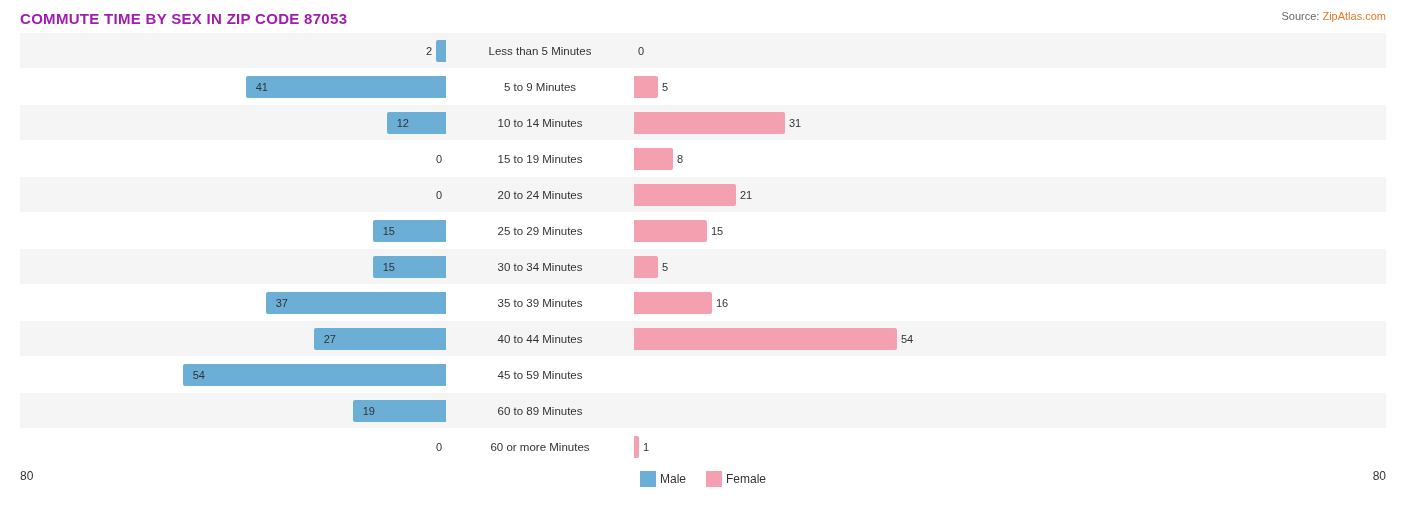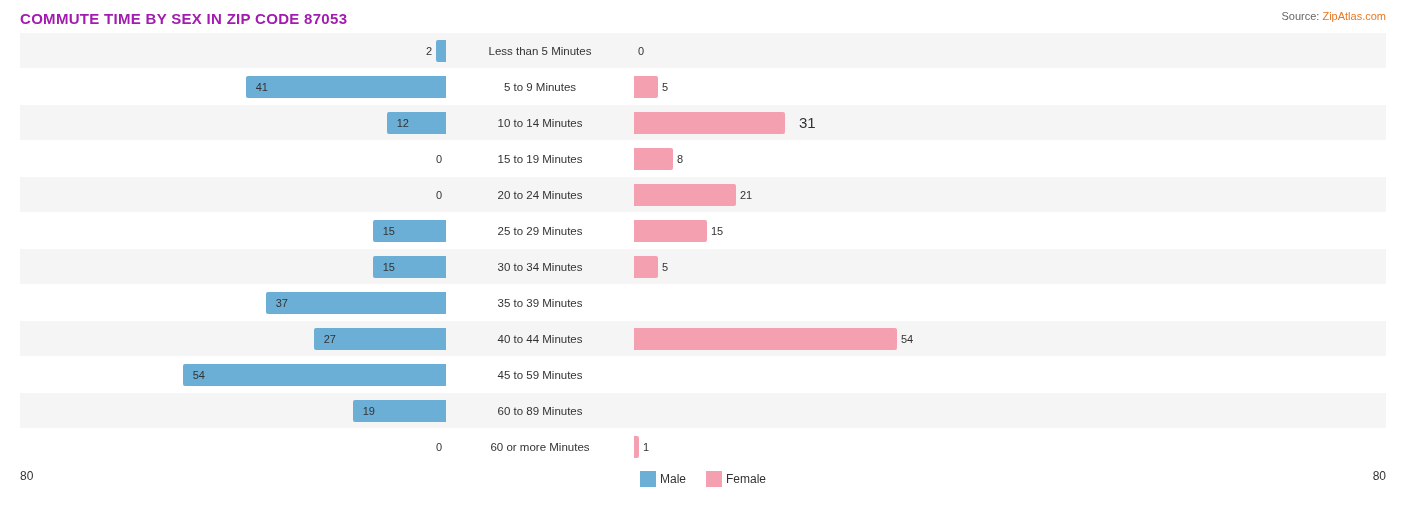--- a/index.html
+++ b/index.html
@@ -136,21 +136,21 @@
         </div>
       </div>
       <div class="bar-row" style="background: rgb(245, 245, 245);">
         <div class="left-section" style="width: 430px; display: flex; align-items: center; justify-content: flex-end; position: relative; height: 35px;">
           <div style="position: absolute; right: 4px; width: 59px; height: 22px; background: rgb(107, 174, 214); border-radius: 2px 0px 0px 2px;"></div>
           <span style="position: absolute; right: 41px; font-size: 11px; color: rgb(51, 51, 51); white-space: nowrap;">12</span>
         </div>
         <div class="label-cell" style="width: 180px; text-align: center; font-size: 11.5px; color: rgb(51, 51, 51); flex-shrink: 0; padding: 0px 5px;">10 to 14 Minutes</div>
         <div style="width: 430px; display: flex; align-items: center; position: relative; height: 35px;">
           <div style="position: absolute; left: 4px; width: 151px; height: 22px; background: rgb(244, 160, 176); border-radius: 0px 2px 2px 0px;"></div>
-          <span style="position: absolute; left: 169px; font-size: 15px; color: rgb(51, 51, 51); white-space: nowrap;">31</span>
+          <span style="position: absolute; left: 159px; font-size: 11px; color: rgb(51, 51, 51); white-space: nowrap;">31</span>
         </div>
       </div>
       <div class="bar-row" style="background: rgb(255, 255, 255);">
         <div class="left-section" style="width: 430px; display: flex; align-items: center; justify-content: flex-end; position: relative; height: 35px;">
           <span style="position: absolute; right: 8px; font-size: 11px; color: rgb(51, 51, 51);">0</span>
         </div>
         <div class="label-cell" style="width: 180px; text-align: center; font-size: 11.5px; color: rgb(51, 51, 51); flex-shrink: 0; padding: 0px 5px;">15 to 19 Minutes</div>
         <div style="width: 430px; display: flex; align-items: center; position: relative; height: 35px;">
           <div style="position: absolute; left: 4px; width: 39px; height: 22px; background: rgb(244, 160, 176); border-radius: 0px 2px 2px 0px;"></div>
           <span style="position: absolute; left: 47px; font-size: 11px; color: rgb(51, 51, 51); white-space: nowrap;">8</span>
@@ -187,20 +187,24 @@
           <div style="position: absolute; left: 4px; width: 24px; height: 22px; background: rgb(244, 160, 176); border-radius: 0px 2px 2px 0px;"></div>
           <span style="position: absolute; left: 32px; font-size: 11px; color: rgb(51, 51, 51); white-space: nowrap;">5</span>
         </div>
       </div>
       <div class="bar-row" style="background: rgb(255, 255, 255);">
         <div class="left-section" style="width: 430px; display: flex; align-items: center; justify-content: flex-end; position: relative; height: 35px;">
           <div style="position: absolute; right: 4px; width: 180px; height: 22px; background: rgb(107, 174, 214); border-radius: 2px 0px 0px 2px;"></div>
           <span style="position: absolute; right: 162px; font-size: 11px; color: rgb(51, 51, 51); white-space: nowrap;">37</span>
         </div>
         <div class="label-cell" style="width: 180px; text-align: center; font-size: 11.5px; color: rgb(51, 51, 51); flex-shrink: 0; padding: 0px 5px;">35 to 39 Minutes</div>
+        <div style="width: 430px; display: flex; align-items: center; position: relative; height: 35px;">
+          <div style="position: absolute; left: 4px; width: 78px; height: 22px; background: rgb(244, 160, 176); border-radius: 0px 2px 2px 0px;"></div>
+          <span style="position: absolute; left: 86px; font-size: 11px; color: rgb(51, 51, 51); white-space: nowrap;">16</span>
+        </div>
       </div>
       <div class="bar-row" style="background: rgb(245, 245, 245);">
         <div class="left-section" style="width: 430px; display: flex; align-items: center; justify-content: flex-end; position: relative; height: 35px;">
           <div style="position: absolute; right: 4px; width: 132px; height: 22px; background: rgb(107, 174, 214); border-radius: 2px 0px 0px 2px;"></div>
           <span style="position: absolute; right: 114px; font-size: 11px; color: rgb(51, 51, 51); white-space: nowrap; margin-left: 24px;">27</span>
         </div>
         <div class="label-cell" style="width: 180px; text-align: center; font-size: 11.5px; color: rgb(51, 51, 51); flex-shrink: 0; padding: 0px 5px;">40 to 44 Minutes</div>
         <div style="width: 430px; display: flex; align-items: center; position: relative; height: 35px;">
           <div style="position: absolute; left: 4px; width: 263px; height: 22px; background: rgb(244, 160, 176); border-radius: 0px 2px 2px 0px;"></div>
           <span style="position: absolute; left: 271px; font-size: 11px; color: rgb(51, 51, 51); white-space: nowrap;">54</span>

